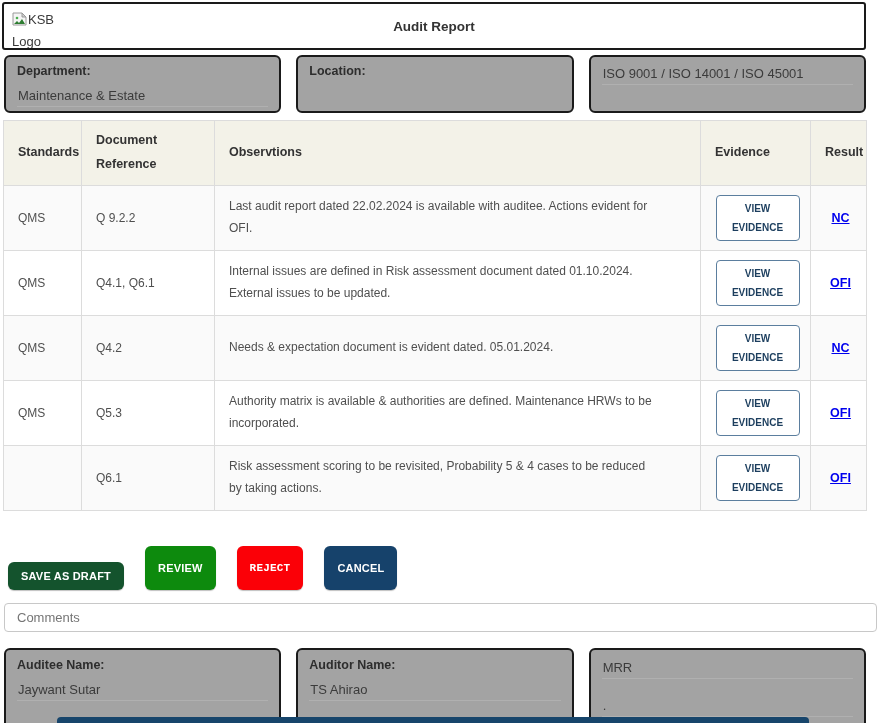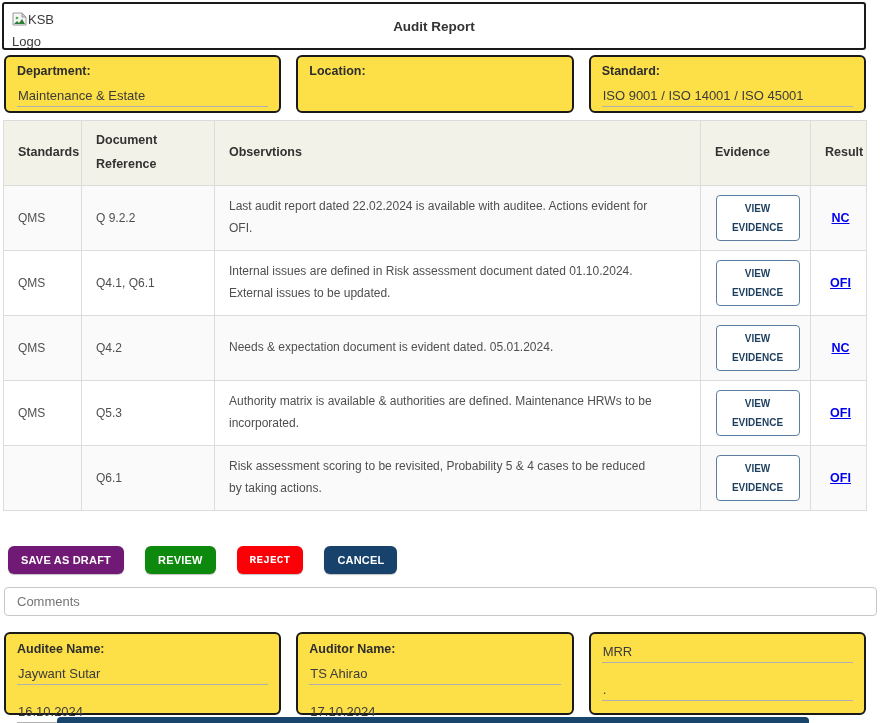--- a/index.html
+++ b/index.html
@@ -16,21 +16,21 @@
     position: absolute; left: 8px; top: 6px; width: 52px;
     font-size: 13px; color: #3a3a3a; line-height: 1.55;
   }
   .broken-img-icon { display: inline-block; vertical-align: -2px; margin-right: 1px; }
   .page-title { font-weight: bold; font-size: 13.5px; color: #333; }
 
   
   .box-row { display: flex; margin: 5px 15px 0 4px; gap: 15px; }
   .info-box {
     flex: 1; border: 2px solid #1a1a1a; border-radius: 6px;
-    padding: 7px 11px 6px 11px; background: #fde047;
+    padding: 7px 11px 6px 11px; background: #a3a3a3;
   }
   .info-box .lbl { font-weight: bold; font-size: 12.5px; color: #2d2d2d; margin-bottom: 8px; }
   .field-line {
     font-size: 13px; color: #3b3b3b; border: none; outline: none; width: 100%;
     border-bottom: 1px solid #b0b0b0; padding: 0 0 3px 1px; background: transparent;
     font-family: "Liberation Sans", sans-serif; margin-bottom: 4px;
   }
   .info-box.top { height: 58px; }
   .sig-box { padding-top: 8px; height: 83px; }
   .sig-box .field-line { margin-bottom: 17px; }
@@ -58,21 +58,21 @@
   }
   .result-link { color: #0000ee; font-weight: bold; font-size: 12.5px; text-decoration: underline; cursor: pointer; }
 
   
   .actions-row { display: flex; gap: 21px; margin: 35px 0 0 8px; }
   .action-btn {
     border: none; border-radius: 6px; color: #fff; font-weight: bold; font-size: 11px;
     padding: 8px 13px; cursor: pointer; letter-spacing: 0.2px;
     font-family: "Liberation Sans", sans-serif; box-shadow: 0 1px 1px rgba(0,0,0,0.25);
   }
-  .btn-draft  { background: #701a75; }
+  .btn-draft  { background: #14532d; margin-top: 16px; }
   .btn-review { background: #0D8A0D; }
   .btn-reject { background: #FB0007; font-family: Liberation Mono, monospace; }
   .btn-cancel { background: #16426B; }
 
   
   .comments-input {
     display: block; margin: 13px 4px 0 4px; width: 873px; height: 29px;
     border: 1px solid #c8c8c8; border-radius: 4px; padding: 0 12px;
     font-size: 13px; color: #3b3b3b; font-family: "Liberation Sans", sans-serif; outline: none;
   }
@@ -105,21 +105,20 @@
 
 <div class="box-row">
   <div class="info-box top">
     <div class="lbl">Department:</div>
     <input class="field-line" value="Maintenance &amp; Estate" style="">
   </div>
   <div class="info-box top">
     <div class="lbl">Location:</div>
   </div>
   <div class="info-box top">
-    <div class="lbl">Standard:</div>
     <input class="field-line" value="ISO 9001 / ISO 14001 / ISO 45001" style="">
   </div>
 </div>
 
 <table class="audit-table">
   <colgroup>
     <col style="width:78px">
       <col style="width:133px">
       <col style="width:486px">
       <col style="width:110px">

